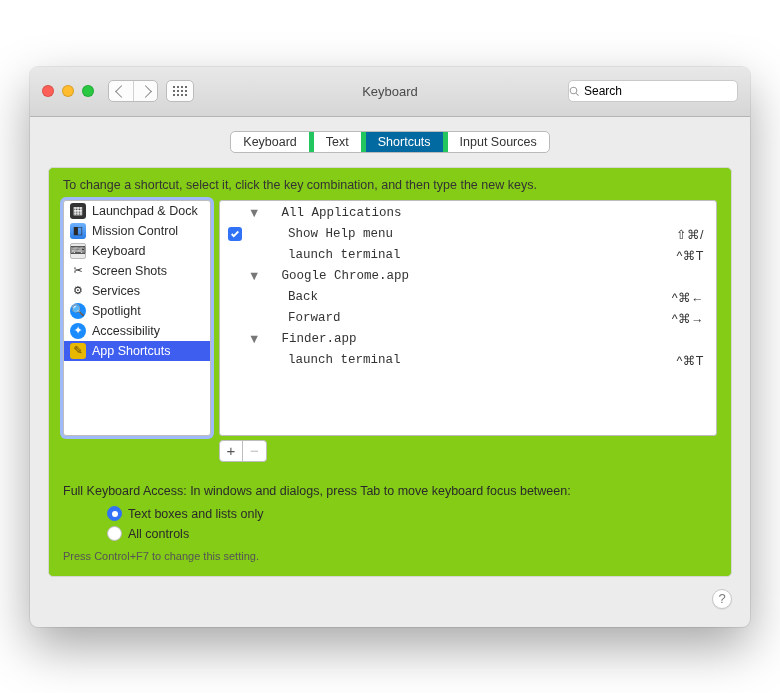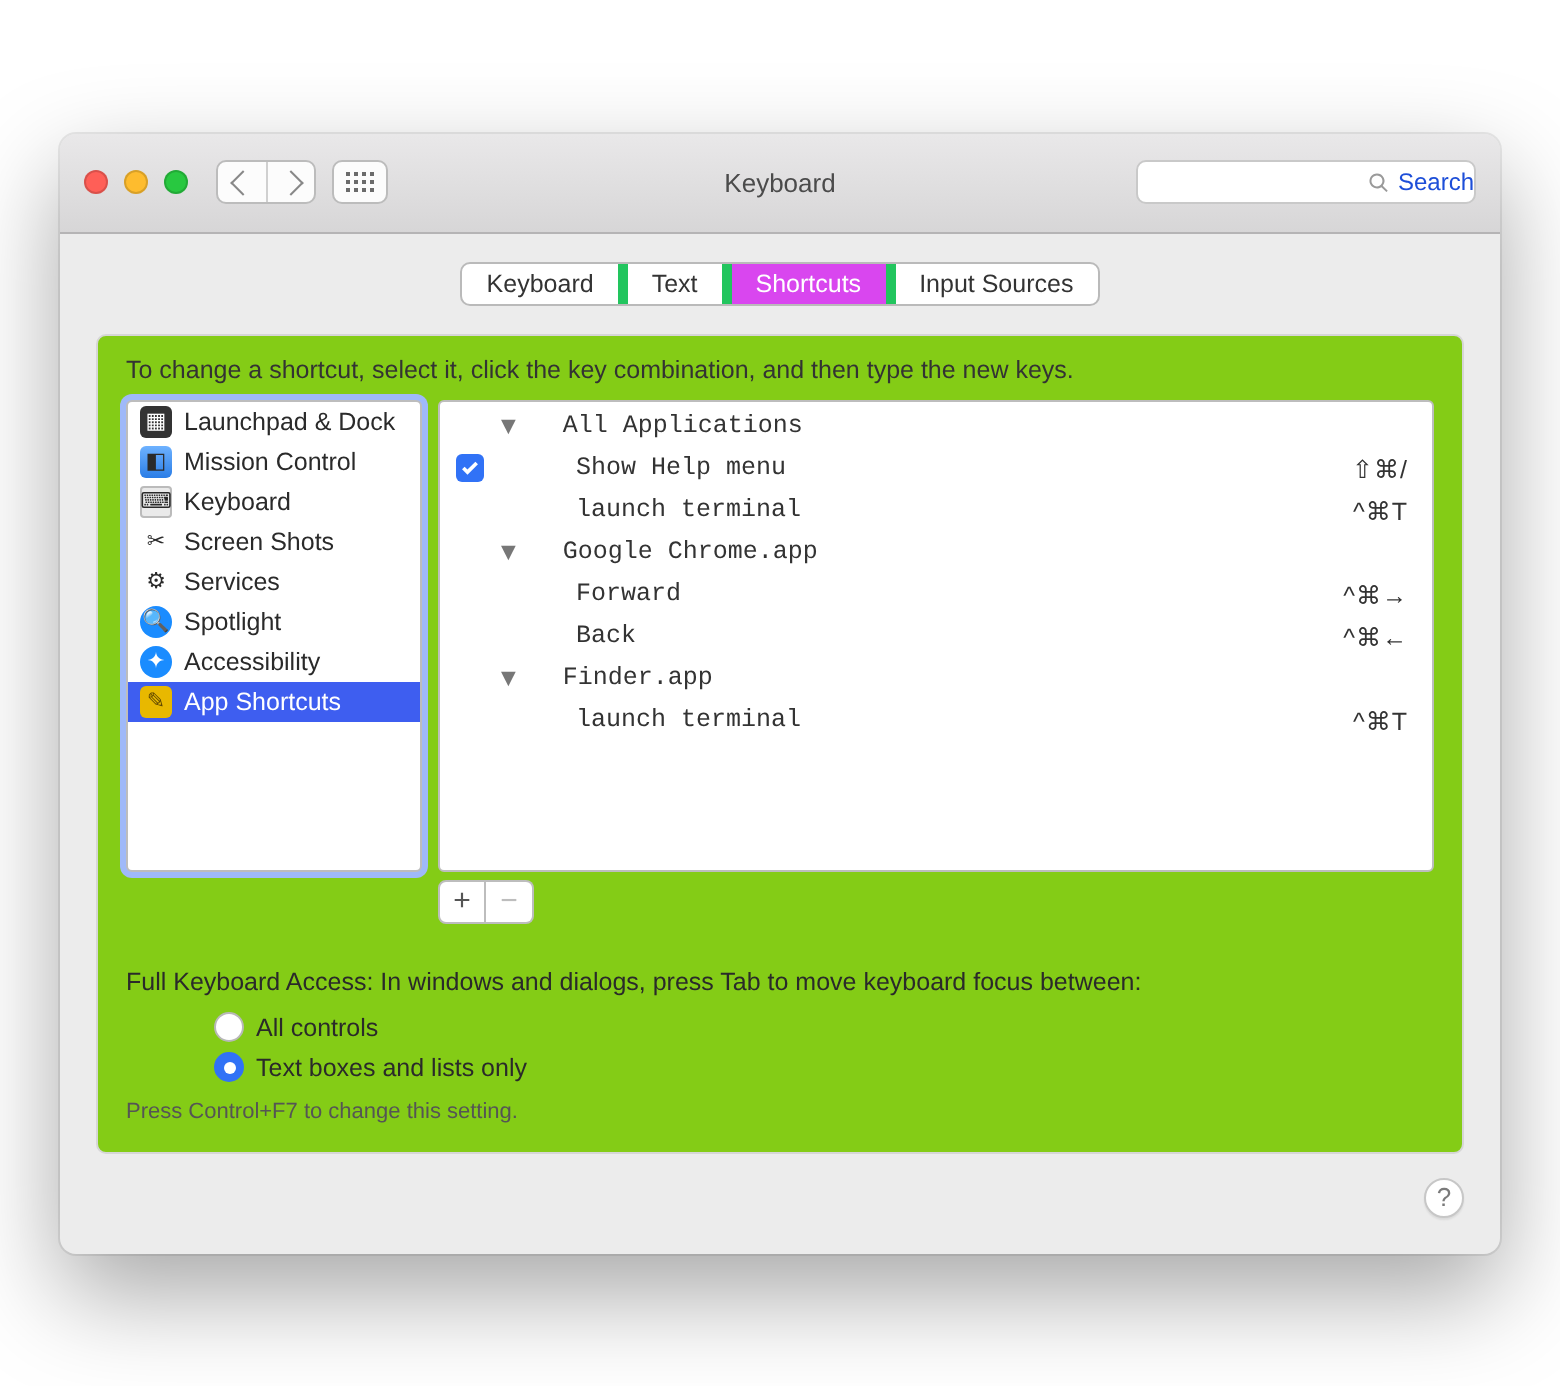--- a/index.html
+++ b/index.html
@@ -39,37 +39,37 @@
   .tl.grn{background:#28c840;}
   .btn-group { display:flex; background:#fcfcfc; border:1px solid #bcbcbc; border-radius:5px; overflow:hidden; height:22px;}
   .btn-group .seg{width:24px; display:flex; align-items:center; justify-content:center;}
   .btn-group .seg + .seg{border-left:1px solid #d0d0d0;}
   .sq-btn{width:28px; height:22px; background:#fcfcfc;border:1px solid #bcbcbc; border-radius:5px; display:flex; align-items:center;justify-content:center;}
   .title { position:absolute; left:0; right:0; text-align:center; font-size:13px; color:#4b4b4b; pointer-events:none;}
   .search {
     margin-left:auto;
     width:170px; height:22px;
     background:#fff; border:1px solid #c9c9c9; border-radius:5px;
-    display:flex; align-items:center; justify-content:flex-end;
-    gap:4px; color:#1d4ed8; font-size:12px;
+    display:flex; align-items:center; justify-content:flex-start;
+    gap:4px; color:#000000; font-size:12px;
   }
   .search svg{width:11px;height:11px;fill:#9a9a9a;}
   .chev { width:9px;height:9px; border:solid #888; border-width:0 1.5px 1.5px 0; display:inline-block;}
   .chev.left{transform:rotate(135deg);}
   .chev.right{transform:rotate(-45deg);}
   .grid-icon{display:grid;grid-template-columns:repeat(4,2.5px);grid-template-rows:repeat(3,2.5px);gap:1.5px;}
   .grid-icon span{background:#6b6b6b;}
 
   
   .content { padding: 14px 18px 18px; }
   .tabs { display:flex; justify-content:center; }
   .tabbar { display:flex; background:#fff; border:1px solid #bababa; border-radius:5px; overflow:hidden; height:22px;}
   .tabbar .tab{padding:0 12px; font-size:12.5px; display:flex;align-items:center; color:#333; border-left:5px solid #22c55e;}
   .tabbar .tab:first-child{border-left:none;}
-  .tabbar .tab.sel{background:#d946ef;color:#fff;}
+  .tabbar .tab.sel{background:#0369a1;color:#fff;}
 
   .group {
     margin-top:14px;
     border:1px solid #d6d6d6;
     background:#84cc16;
     border-radius:5px;
     padding: 10px 14px 14px;
   }
   .instr{font-size:12.5px; color:#333; margin-bottom:8px;}
 
@@ -246,27 +246,27 @@
               <span class="lbl">launch terminal</span>
               <span class="sc">^⌘T</span>
             </div>
             <div class="r-row ind1">
               <span class="cb"></span>
                 <span class="arrow">▼</span>
               <span class="lbl">Google Chrome.app</span>
             </div>
             <div class="r-row ind2">
               <span class="cb"></span>
+              <span class="lbl">Back</span>
+              <span class="sc">^⌘←</span>
+            </div>
+            <div class="r-row ind2">
+              <span class="cb"></span>
               <span class="lbl">Forward</span>
               <span class="sc">^⌘→</span>
-            </div>
-            <div class="r-row ind2">
-              <span class="cb"></span>
-              <span class="lbl">Back</span>
-              <span class="sc">^⌘←</span>
             </div>
             <div class="r-row ind1">
               <span class="cb"></span>
                 <span class="arrow">▼</span>
               <span class="lbl">Finder.app</span>
             </div>
             <div class="r-row ind2">
               <span class="cb"></span>
               <span class="lbl">launch terminal</span>
               <span class="sc">^⌘T</span>
@@ -277,26 +277,26 @@
 
       <div class="addrem">
         <div class="b">+</div>
         <div class="b">−</div>
       </div>
 
       <div class="fka">
         <span>Full Keyboard Access: In windows and dialogs, press Tab to move keyboard focus between:</span>
         <div class="radios">
           <div class="radio-row">
+            <span class="radio on"></span>
+            <span>Text boxes and lists only</span>
+          </div>
+          <div class="radio-row">
             <span class="radio"></span>
             <span>All controls</span>
-          </div>
-          <div class="radio-row">
-            <span class="radio on"></span>
-            <span>Text boxes and lists only</span>
           </div>
         </div>
         <div class="hint">Press Control+F7 to change this setting.</div>
       </div>
     </div>
 
     <div class="help">?</div>
   </div>
 </div>
 

